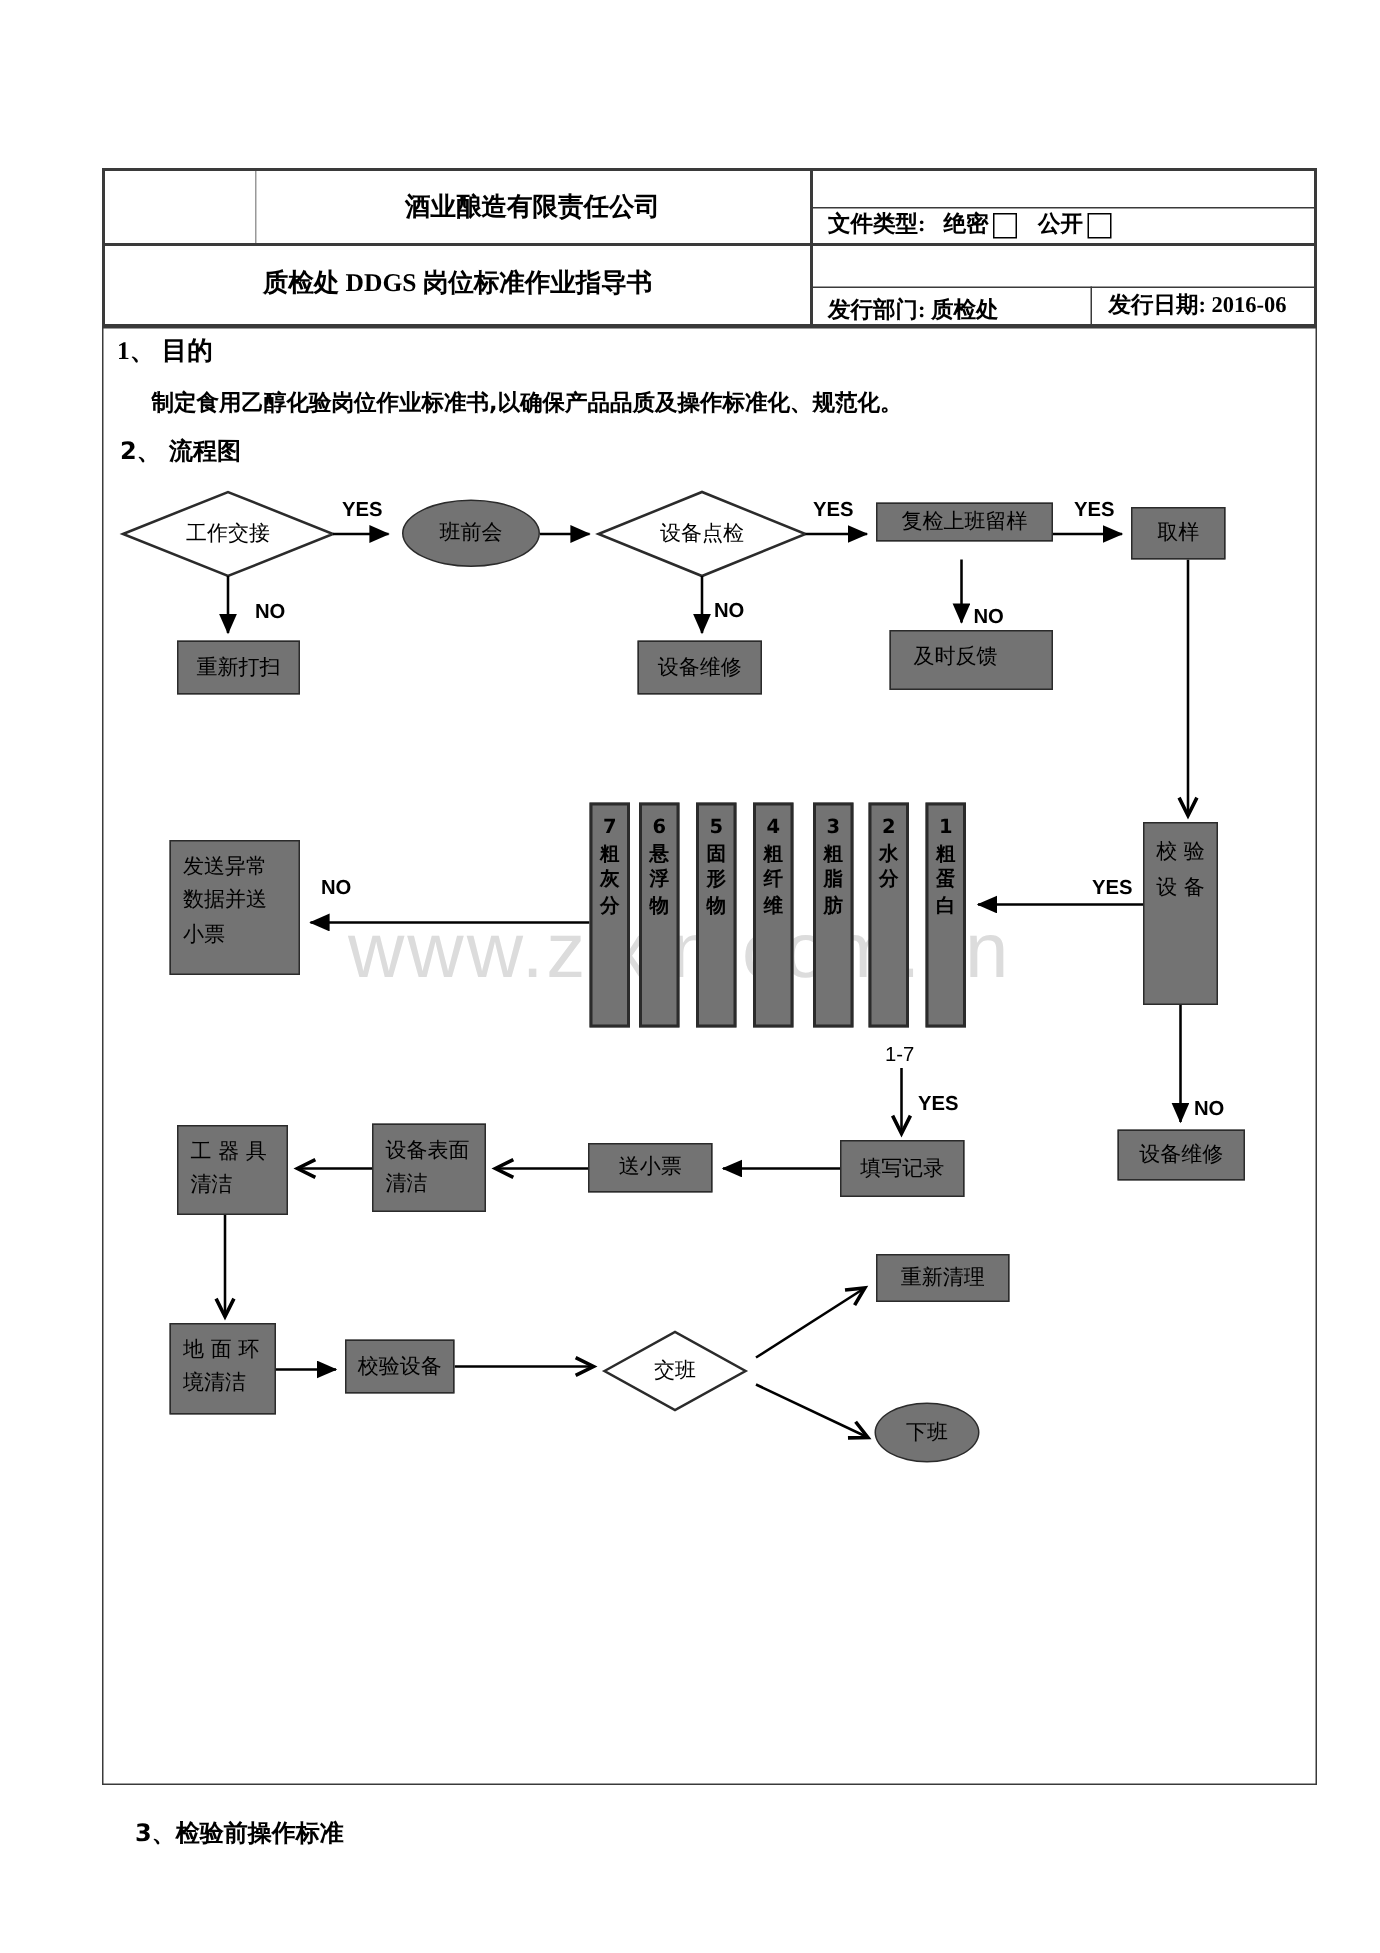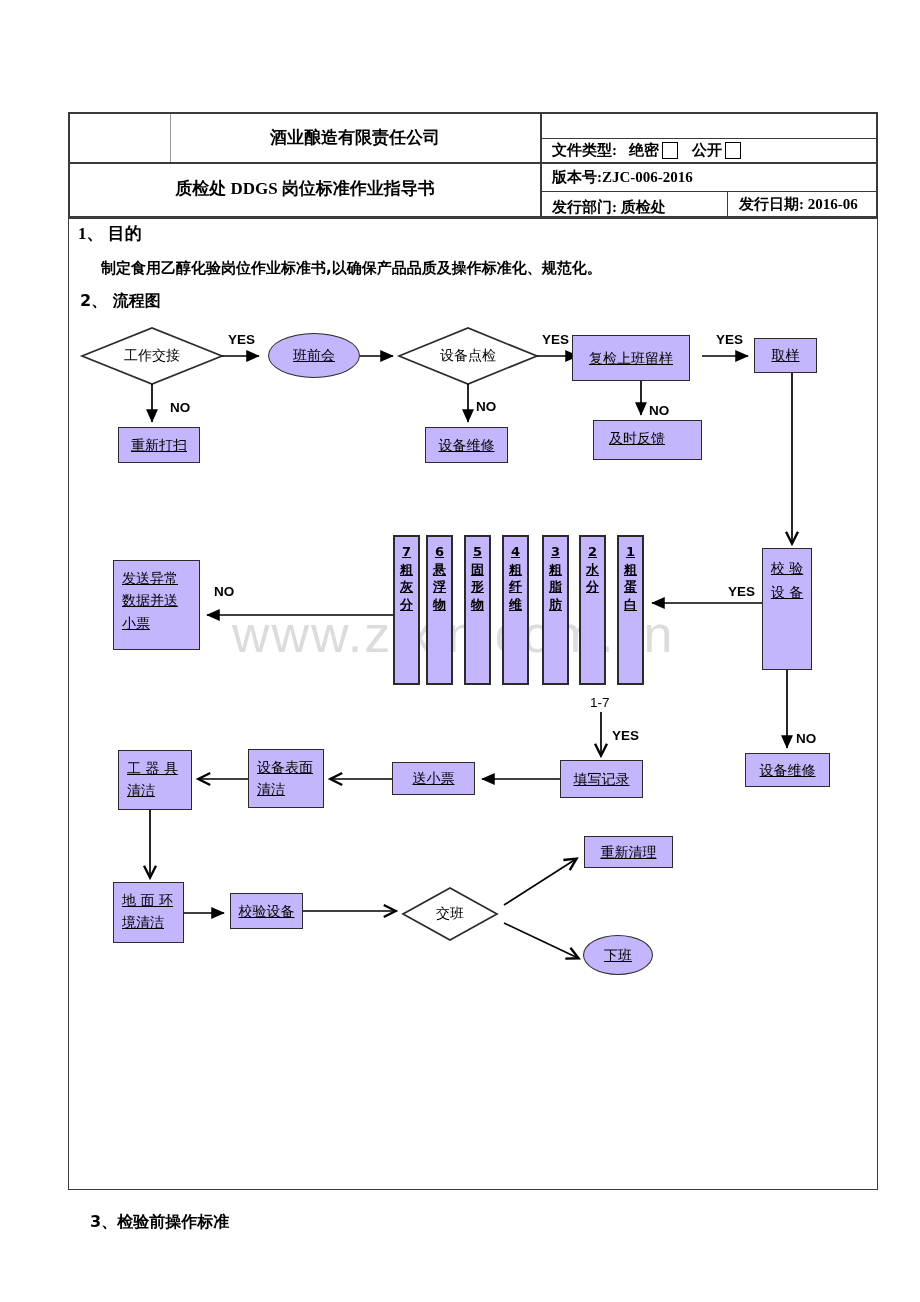--- a/index.html
+++ b/index.html
@@ -22,23 +22,23 @@
   .content-box{left:68px;top:218px;width:810px;height:972px;border:1.6px solid #3a3a3a;z-index:2;background:transparent;}
 
   .heading{z-index:3;font-weight:bold;font-size:17px;font-family:"Liberation Serif",serif;}
   .para{z-index:3;font-weight:600;font-size:15px;}
   .heading2{z-index:3;font-weight:600;font-size:16px;}
 
   
   svg.flow{position:absolute;left:0;top:0;width:920px;height:1302px;z-index:2;pointer-events:none;}
 
   
-  .node{position:absolute;box-sizing:border-box;background:#c4b5fd;border:1.6px solid #2b2b2b;
+  .node{position:absolute;box-sizing:border-box;background:#737373;border:1.6px solid #2b2b2b;
     display:flex;align-items:center;justify-content:center;text-align:center;
-    font-size:14px;line-height:1.5;white-space:pre-line;z-index:3;text-decoration:underline;}
+    font-size:14px;line-height:1.5;white-space:pre-line;z-index:3;}
   .ellipse{border-radius:50%;}
   .tl{align-items:flex-start;justify-content:flex-start;text-align:left;padding:6px 8px;line-height:1.6;}
   .vbox{align-items:flex-start;justify-content:center;padding-top:8px;line-height:1.7;text-align:center;}
   .titem{width:27px;height:150px;border-width:2px;align-items:flex-start;justify-content:center;
     font-size:13px;line-height:1.35;padding-top:6px;font-weight:600;}
   .dlabel{position:absolute;z-index:4;background:transparent;border:none;display:flex;
     align-items:center;justify-content:center;font-size:14px;}
   .edge-label{position:absolute;z-index:4;font-family:"Liberation Sans",sans-serif;
     font-size:13.5px;font-weight:600;}
 </style>
@@ -61,23 +61,20 @@
   <div class="hdr-cell hdr-center" style="left:0;top:48px;width:470px;height:54px;font-size:17px;">
       <span>质检处 DDGS 岗位标准作业指导书</span>
     </div>
   <div class="hdr-cell" style="left:482px;top:24px;width:324px;height:24px;">
     <span>文件类型:</span>
     <span style="margin-left:12px;">绝密</span>
     <span class="checkbox"></span>
     <span style="margin-left:14px;">公开</span>
     <span class="checkbox"></span>
   </div>
-  <div class="hdr-cell" style="left:482px;top:48px;width:324px;height:29px;">
-      <span>版本号:ZJC-006-2016</span>
-    </div>
   <div class="hdr-cell" style="left:482px;top:77px;width:175px;height:25px;align-items:flex-end;">
       <span>发行部门: 质检处</span>
     </div>
   <div class="hdr-cell" style="left:669px;top:77px;width:137px;height:25px;">
       <span>发行日期: 2016-06</span>
     </div>
 </div>
 
 <div class="abs content-box"></div>
 
@@ -120,21 +117,21 @@
   <line x1="303" y1="911" x2="395" y2="911" stroke="#000" stroke-width="1.7" marker-end="url(#mChev)"></line>
   <line x1="504" y1="905" x2="576" y2="859" stroke="#000" stroke-width="1.7" marker-end="url(#mChev)"></line>
   <line x1="504" y1="923" x2="578" y2="958" stroke="#000" stroke-width="1.7" marker-end="url(#mChev)"></line>
 </svg>
 
 <div class="dlabel" style="left:102px;top:344px;width:100px;height:24px;">工作交接</div>
 <div class="dlabel" style="left:418px;top:344px;width:100px;height:24px;">设备点检</div>
 <div class="dlabel" style="left:410px;top:902px;width:80px;height:24px;">交班</div>
 
 <div class="node ellipse" style="left:268px;top:333px;width:92px;height:45px;">班前会</div>
-<div class="node" style="left:572px;top:335px;width:118px;height:46px;">复检上班留样</div>
+<div class="node" style="left:584px;top:335px;width:118px;height:26px;">复检上班留样</div>
 <div class="node" style="left:754px;top:338px;width:63px;height:35px;">取样</div>
 <div class="node" style="left:118px;top:427px;width:82px;height:36px;">重新打扫</div>
 <div class="node" style="left:425px;top:427px;width:83px;height:36px;">设备维修</div>
 <div class="node tl" style="left:593px;top:420px;width:109px;height:40px;padding-left:15px;">及时反馈</div>
 <div class="node vbox" style="left:762px;top:548px;width:50px;height:122px;">校 验
 设 备</div>
 <div class="node tl" style="left:113px;top:560px;width:87px;height:90px;">发送异常
 数据并送
 小票</div>
 <div class="node" style="left:745px;top:753px;width:85px;height:34px;">设备维修</div>

